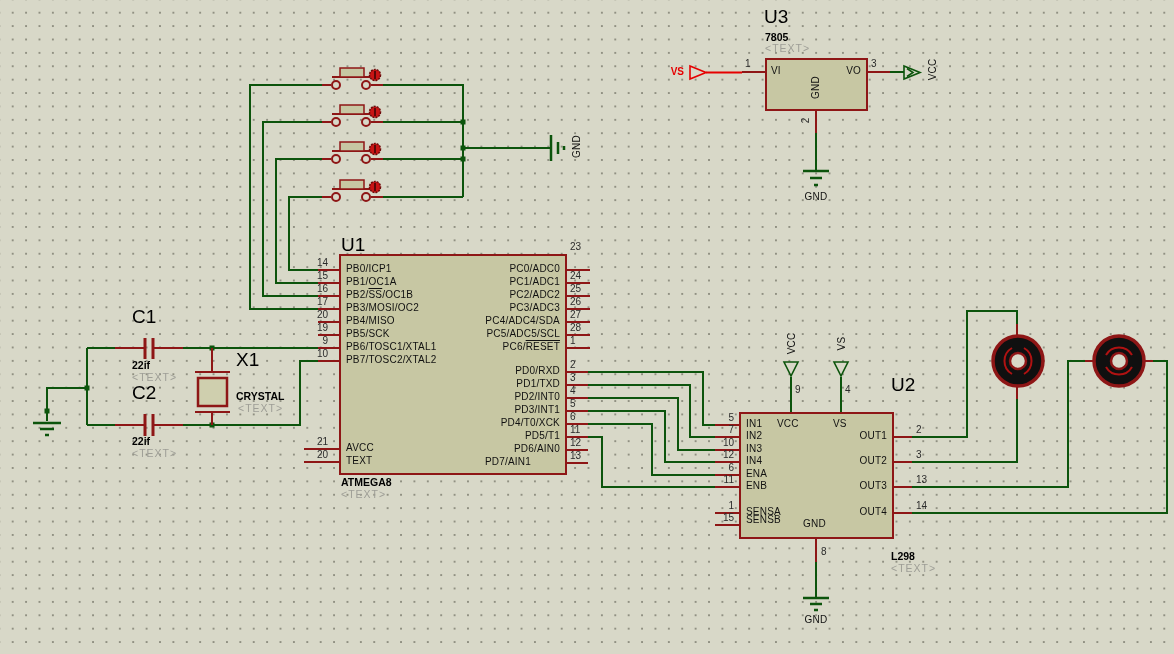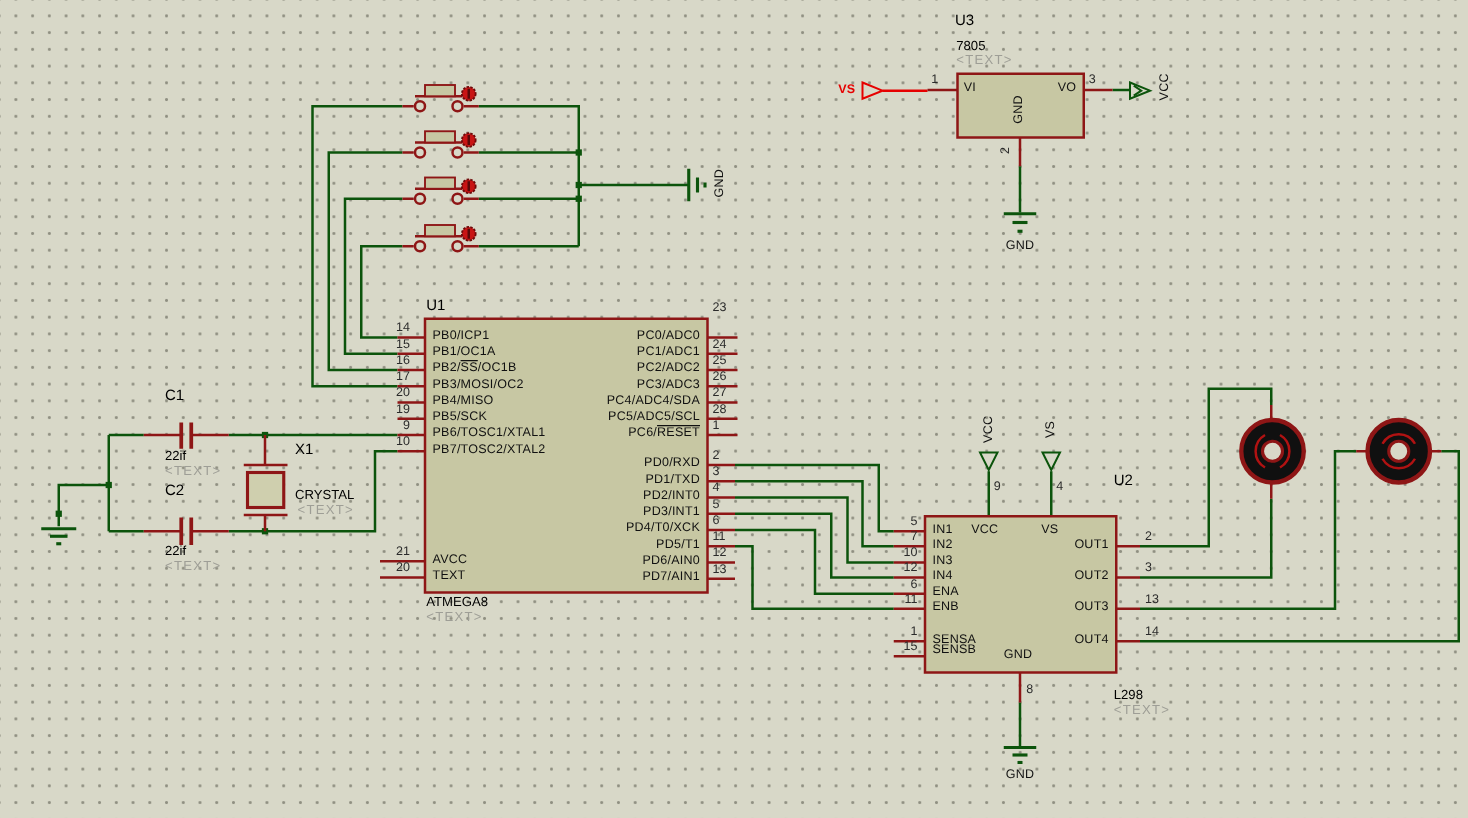--- a/index.html
+++ b/index.html
@@ -5,22 +5,22 @@
   html,body{margin:0;padding:0;background:#d8d8c8;}
   .canvas{position:relative;width:1174px;height:654px;overflow:hidden;
     background-color:#d8d8c8;
     background-image:radial-gradient(circle,#909082 1px,transparent 1.3px);
     background-size:13.4px 13.4px;background-position:6px 6px;
     font-family:"Liberation Sans",sans-serif;}
   svg{position:absolute;left:0;top:0;}
   .t{position:absolute;white-space:nowrap;color:#111;font:10px "Liberation Sans",sans-serif;line-height:11px;}
   .pn{font-size:10px;letter-spacing:.2px;}
   .nm{font-size:10px;color:#2b2b2b;}
-  .ref{font-size:12px;color:#000;}
-  .val{font-size:10.5px;color:#000;}
+  .ref{font-size:19px;color:#000;}
+  .val{font-size:10.5px;color:#000;font-weight:bold;}
   .ph{font-size:10.5px;color:#9e9e96;letter-spacing:1px;}
   .red{color:#e60000;font-weight:bold;font-size:10px;}
   .ra{text-align:right;}
   .vt{width:40px;text-align:center;transform:rotate(-90deg);}
   .ctr{width:30px;text-align:center;}
   .ovl{text-decoration:overline;}
 </style>
 </head>
 <body>
 
@@ -260,21 +260,21 @@
 <div class="t pn ra" style="right:614px;top:315px">PC4/ADC4/SDA</div>
 <div class="t pn ra" style="right:614px;top:328px">PC5/ADC5/SCL</div>
 <div class="t pn ra" style="right:614px;top:341px"><span>PC6/</span><span class="ovl">RESET</span><span></span></div>
 <div class="t pn ra" style="right:614px;top:365px">PD0/RXD</div>
 <div class="t pn ra" style="right:614px;top:378px">PD1/TXD</div>
 <div class="t pn ra" style="right:614px;top:391px">PD2/INT0</div>
 <div class="t pn ra" style="right:614px;top:404px">PD3/INT1</div>
 <div class="t pn ra" style="right:614px;top:417px">PD4/T0/XCK</div>
 <div class="t pn ra" style="right:614px;top:430px">PD5/T1</div>
 <div class="t pn ra" style="right:614px;top:443px">PD6/AIN0</div>
-<div class="t pn ra" style="right:614px;top:456px">PD7/AIN1</div>
+<div class="t pn ra" style="right:643px;top:456px">PD7/AIN1</div>
 
 <div class="t nm" style="left:570px;top:241px">23</div>
 <div class="t nm" style="left:570px;top:270px">24</div>
 <div class="t nm" style="left:570px;top:283px">25</div>
 <div class="t nm" style="left:570px;top:296px">26</div>
 <div class="t nm" style="left:570px;top:309px">27</div>
 <div class="t nm" style="left:570px;top:322px">28</div>
 <div class="t nm" style="left:570px;top:335px">1</div>
 <div class="t nm" style="left:570px;top:359px">2</div>
 <div class="t nm" style="left:570px;top:372px">3</div>

